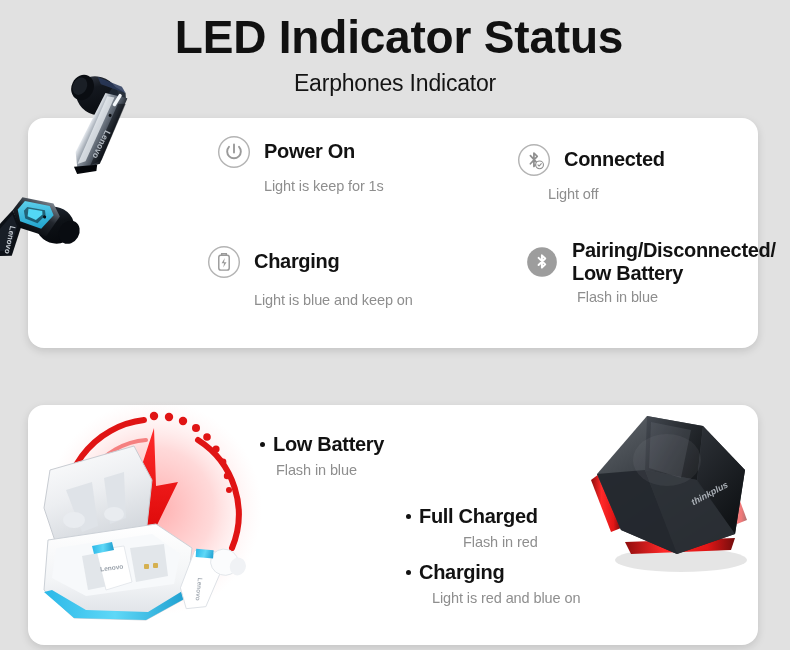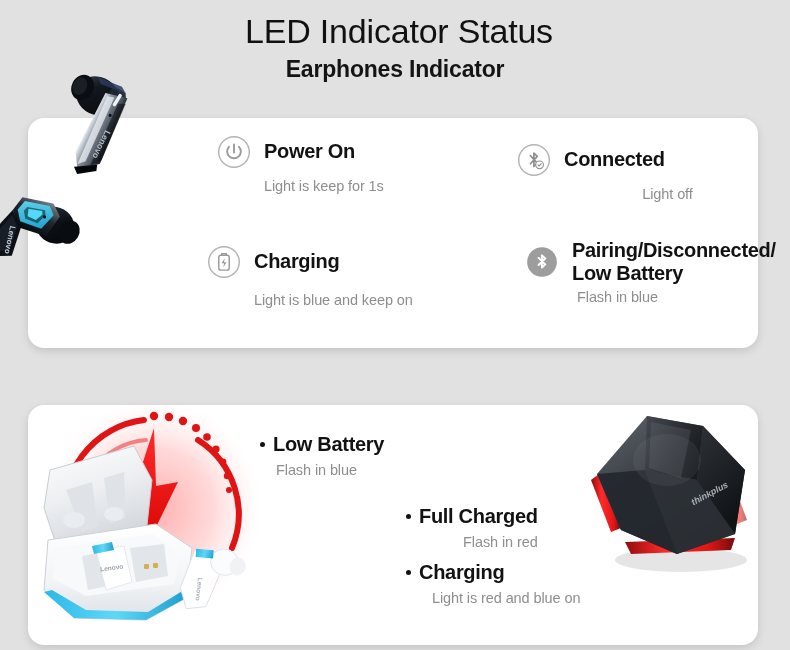--- a/index.html
+++ b/index.html
@@ -11,31 +11,31 @@
     height: 650px;
     background: #e1e1e1;
     font-family: "Liberation Sans", sans-serif;
     overflow: hidden;
     position: relative;
   }
 
   
   .page-title {
     text-align: center;
-    font-size: 34px;
-    font-weight: 400;
+    font-size: 46px;
+    font-weight: 700;
     color: #111111;
     letter-spacing: -0.2px;
     margin: 12px 0 0 8px;
     line-height: 1.12;
   }
   .section-title {
     text-align: center;
     font-size: 23px;
-    font-weight: 700;
+    font-weight: 400;
     color: #141414;
     letter-spacing: -0.2px;
     margin: 6px 0 0 0;
     line-height: 1.15;
   }
   .section-title-2 {
     text-align: center;
     font-size: 23px;
     font-weight: 700;
     color: #141414;
@@ -98,21 +98,21 @@
     line-height: 1.16;
     letter-spacing: -0.3px;
   }
   .ep-sub {
     font-size: 14.5px;
     color: #8e8e8e;
     font-weight: 400;
     letter-spacing: -0.1px;
   }
   .ep-item.pos-a .ep-sub { margin: 8px 0 0 48px; }
-  .ep-item.pos-b .ep-sub { margin: 8px 0 0 53px; text-align: center; }
+  .ep-item.pos-b .ep-sub { margin: 8px 0 0 32px; }
   .ep-item.pos-c .ep-sub { margin: 12px 0 0 48px; }
   .ep-item.pos-d .ep-sub { margin: 4px 0 0 53px; }
 
   
   .bullet-item { position: absolute; }
   .bullet-item .b-label {
     font-size: 20px;
     font-weight: 600;
     color: #121212;
     letter-spacing: -0.3px;

